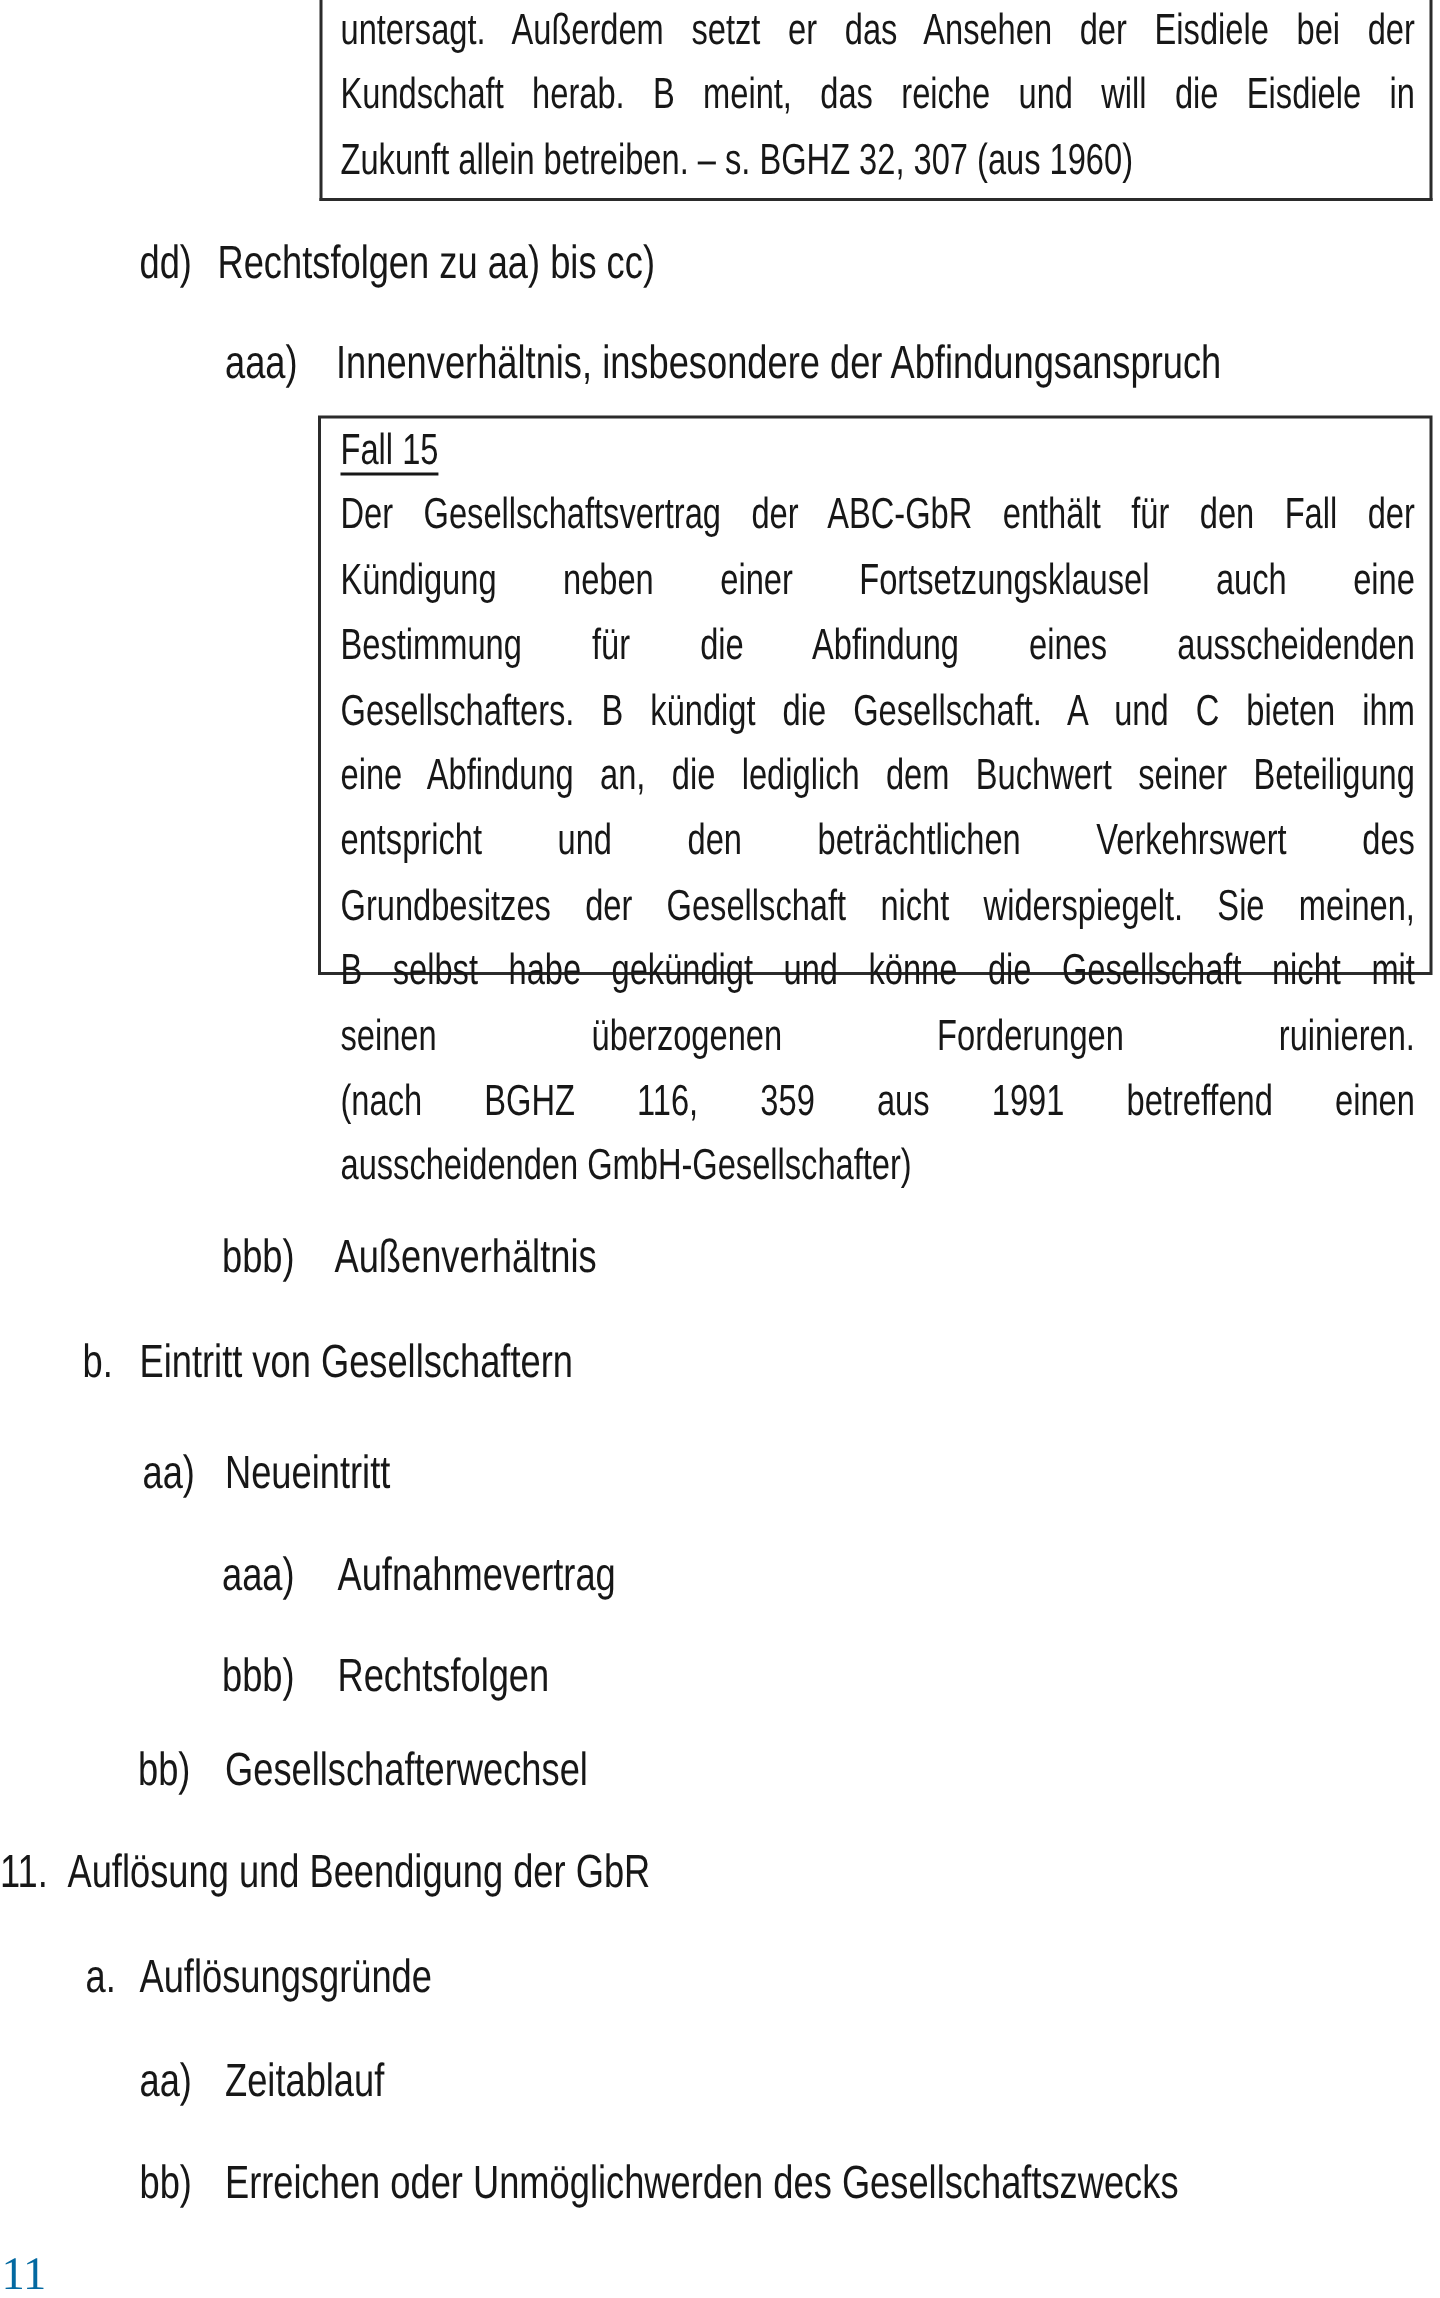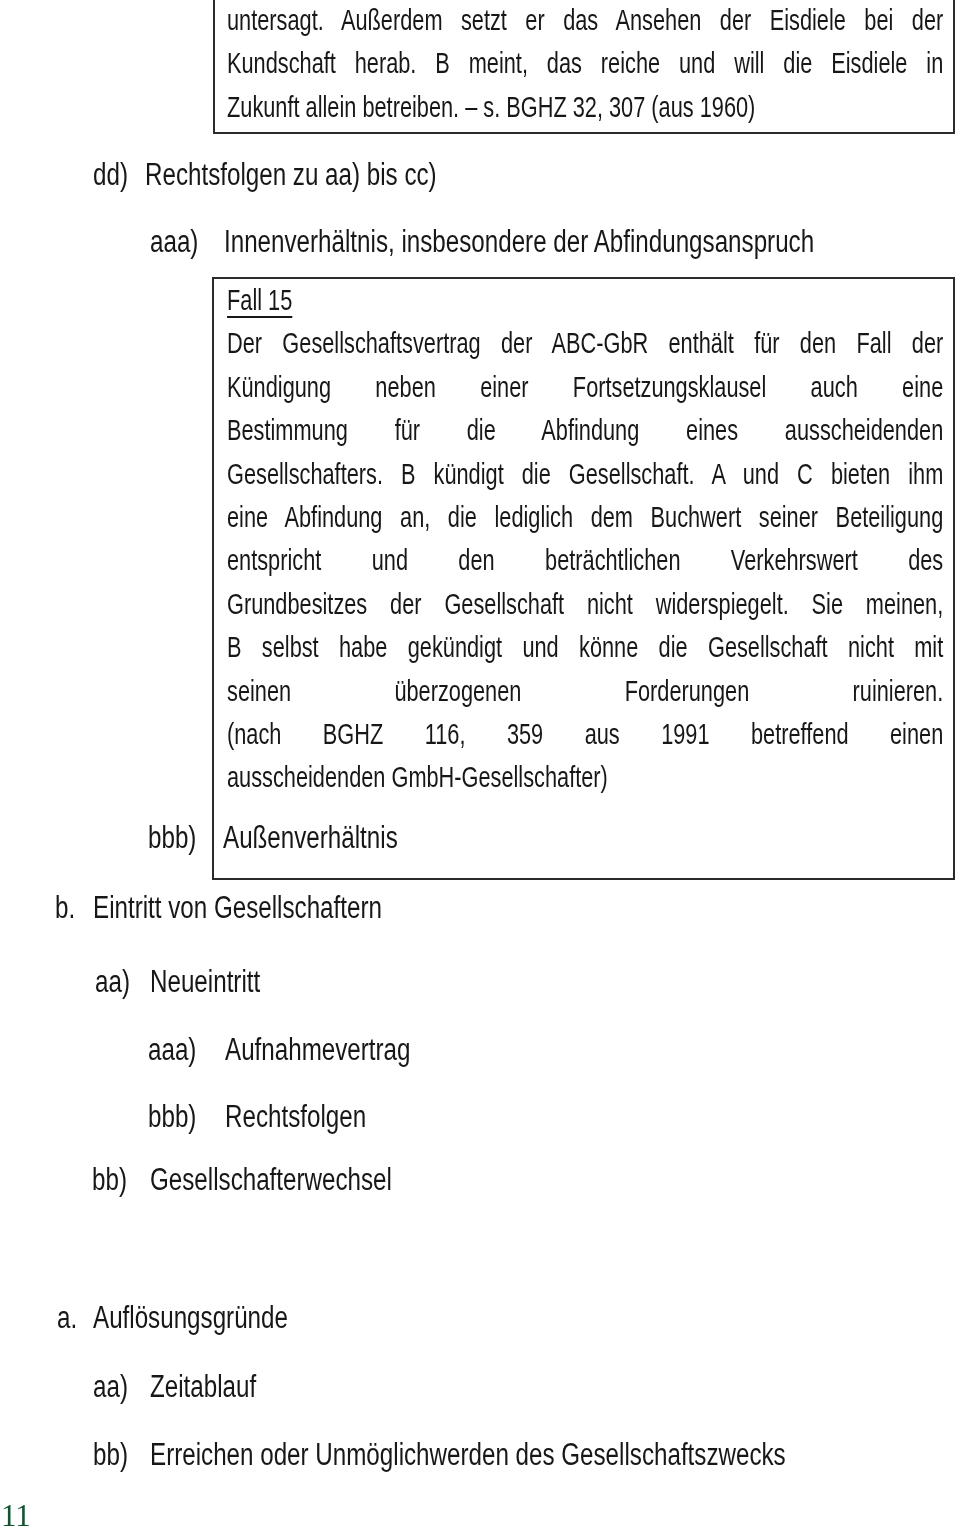--- a/index.html
+++ b/index.html
@@ -50,21 +50,21 @@
     transform:scaleX(0.78);
     transform-origin:0 0;
   }
   
   .pagenum{
     position:absolute;
     left:1px;top:1500px;
     font-family:"Liberation Serif","DejaVu Serif",serif;
     font-size:31px;
     line-height:31px;
-    color:#14532d;
+    color:#0369a1;
   }
 </style>
 </head>
 <body>
 
 <div class="page">
 
   <div class="casebox cut-top" style="left:213px;top:-50px;width:742px;height:184px;">
     <div class="box-lines" style="padding:49px 0 0 12px;">
       <div class="bline">untersagt. Außerdem setzt er das Ansehen der Eisdiele bei der</div>
@@ -76,21 +76,21 @@
   <div class="row" style="top:159px;">
     <span style="left:93px;">dd)</span>
     <span style="left:145px;">Rechtsfolgen zu aa) bis cc)</span>
   </div>
 
   <div class="row" style="top:226px;">
     <span style="left:150px;">aaa)</span>
     <span style="left:224px;">Innenverhältnis, insbesondere der Abfindungsanspruch</span>
   </div>
 
-  <div class="casebox" style="left:212px;top:277px;width:743px;height:603px;">
+  <div class="casebox" style="left:212px;top:277px;width:743px;height:373px;">
     <div class="box-lines" style="padding:0 0 0 13px;">
       <div class="bline title">Fall 15</div>
       <div class="bline">Der Gesellschaftsvertrag der ABC-GbR enthält für den Fall der</div>
       <div class="bline">Kündigung neben einer Fortsetzungsklausel auch eine</div>
       <div class="bline">Bestimmung für die Abfindung eines ausscheidenden</div>
       <div class="bline">Gesellschafters. B kündigt die Gesellschaft. A und C bieten ihm</div>
       <div class="bline">eine Abfindung an, die lediglich dem Buchwert seiner Beteiligung</div>
       <div class="bline">entspricht und den beträchtlichen Verkehrswert des</div>
       <div class="bline">Grundbesitzes der Gesellschaft nicht widerspiegelt. Sie meinen,</div>
       <div class="bline">B selbst habe gekündigt und könne die Gesellschaft nicht mit</div>
@@ -123,20 +123,24 @@
   <div class="row" style="top:1101px;">
     <span style="left:148px;">bbb)</span>
     <span style="left:225px;">Rechtsfolgen</span>
   </div>
 
   <div class="row" style="top:1164px;">
     <span style="left:92px;">bb)</span>
     <span style="left:150px;">Gesellschafterwechsel</span>
   </div>
 
+  <div class="row" style="top:1232px;">
+    <span style="left:0px;">11.</span>
+    <span style="left:45px;">Auflösung und Beendigung der GbR</span>
+  </div>
 
   <div class="row" style="top:1302px;">
     <span style="left:57px;">a.</span>
     <span style="left:93px;">Auflösungsgründe</span>
   </div>
 
   <div class="row" style="top:1371px;">
     <span style="left:93px;">aa)</span>
     <span style="left:150px;">Zeitablauf</span>
   </div>

